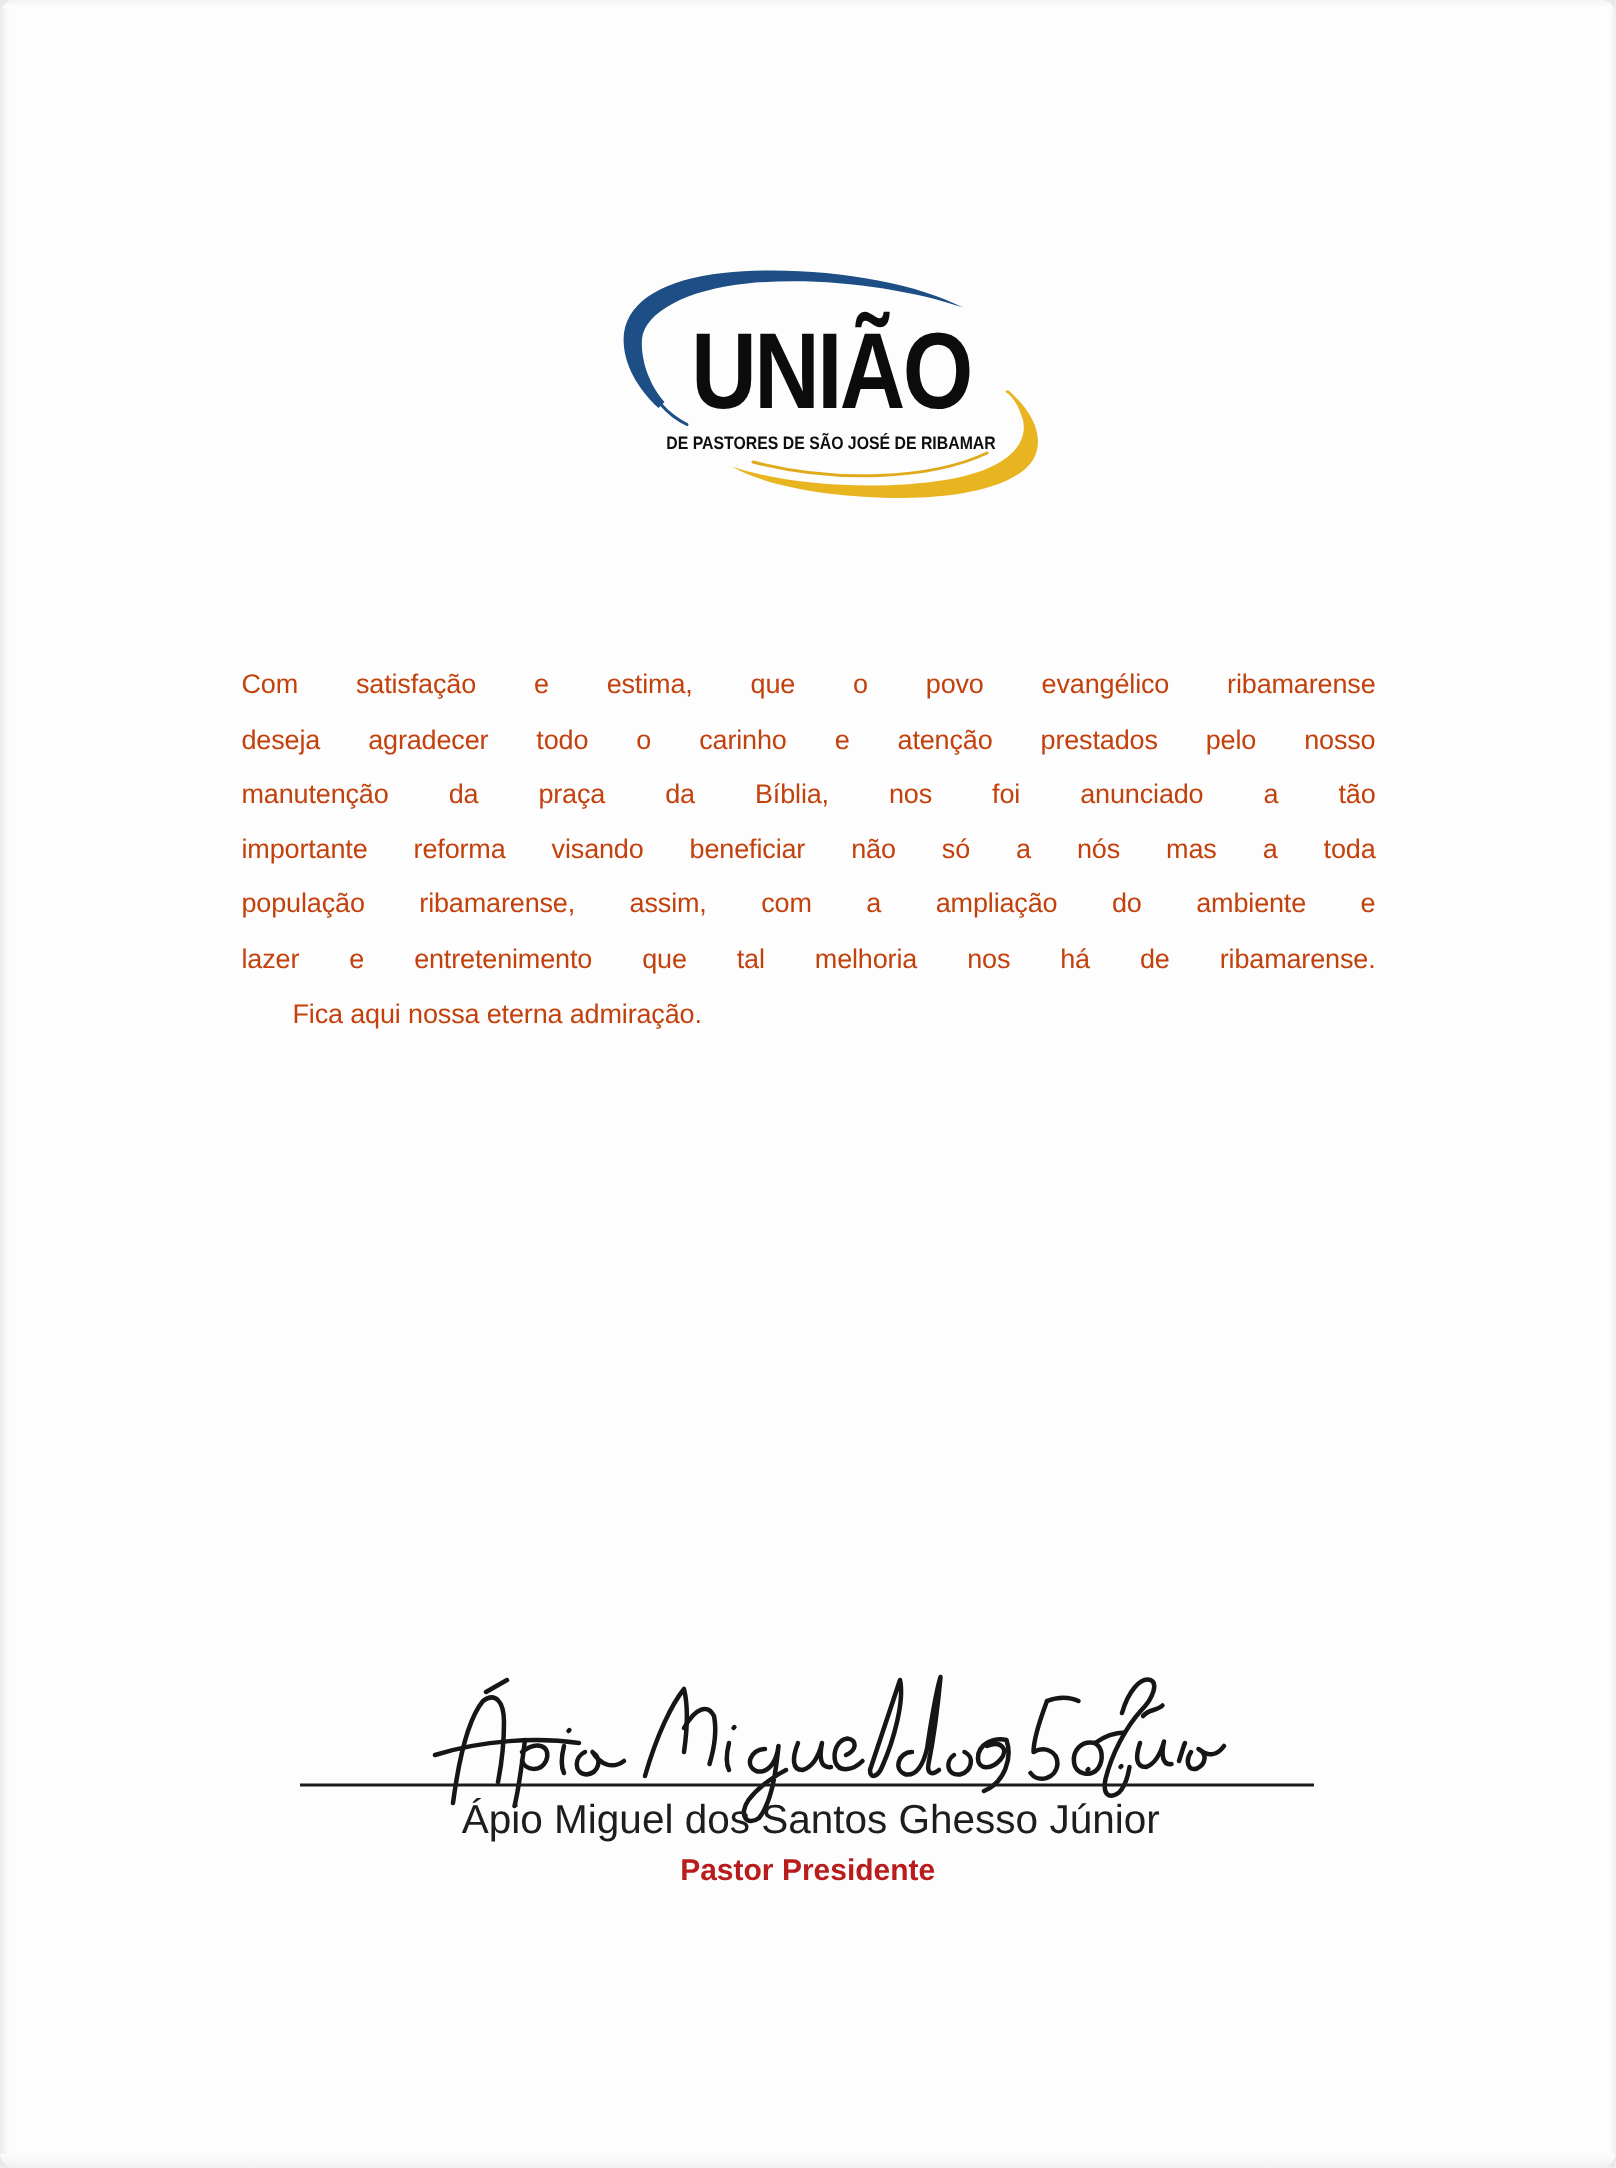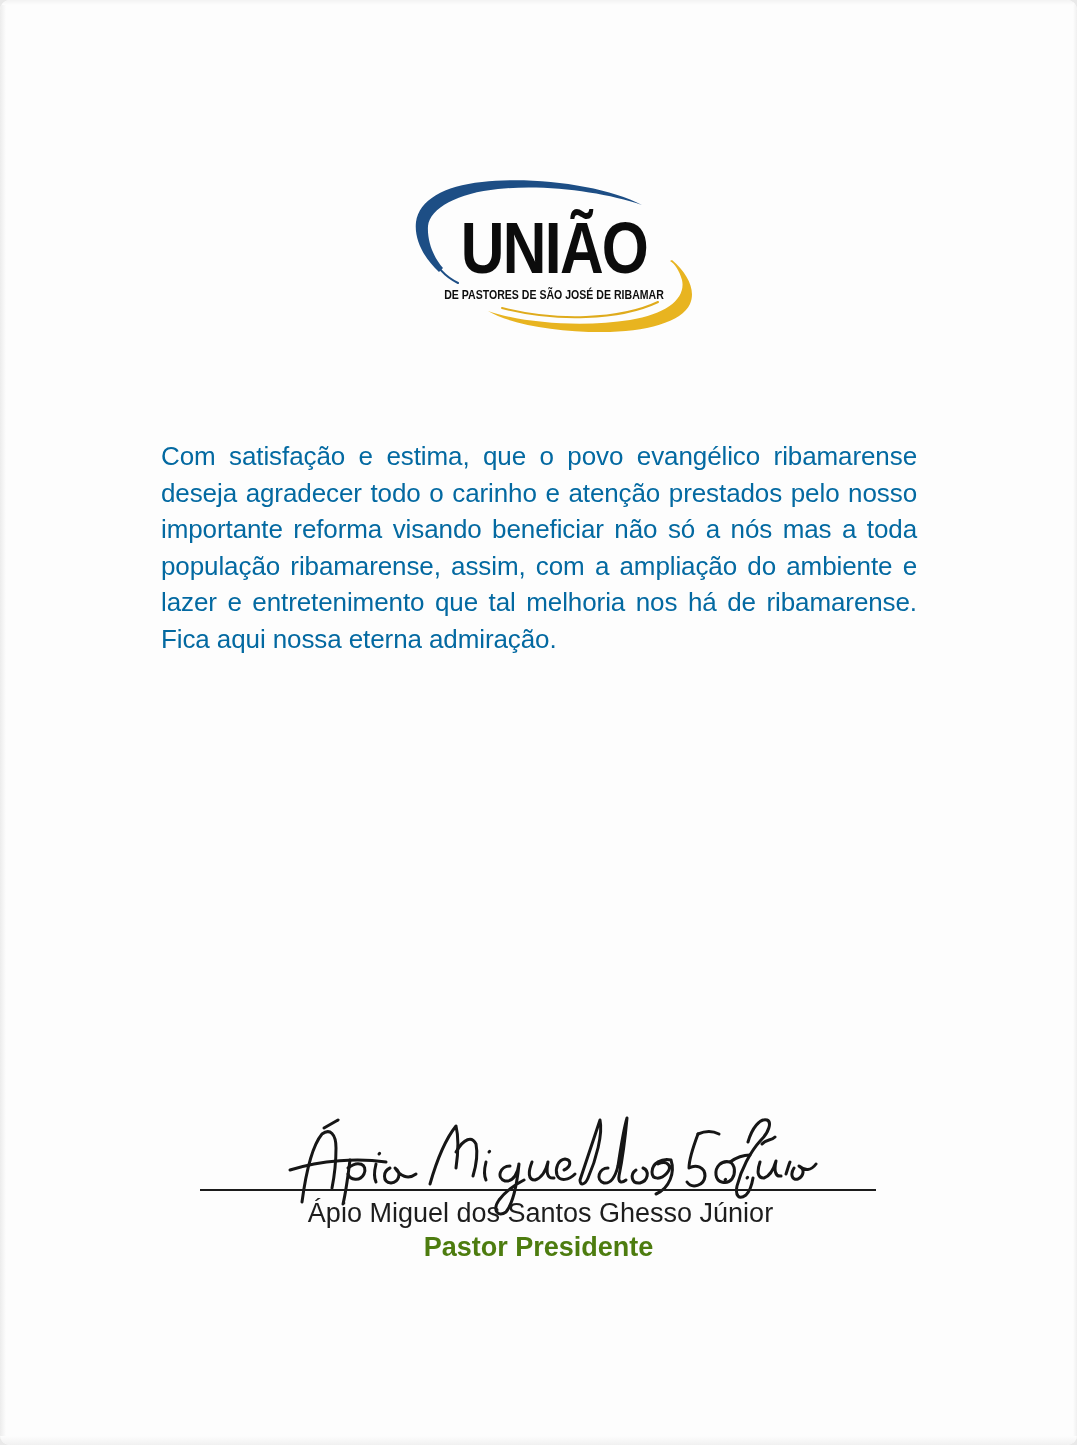--- a/index.html
+++ b/index.html
@@ -41,42 +41,42 @@
     font-size:12px;line-height:14px;font-weight:700;
     color:#0e0e0e;letter-spacing:0;
     transform:scaleX(0.88);
     white-space:nowrap;
   }
 
   
   .letter{
     position:absolute;
     left:161px;top:438px;width:756px;
-    font-size:26px;line-height:36.6px;
+    font-size:18px;line-height:36.6px;
     letter-spacing:-0.1px;
-    color:#0369a1;
+    color:#c2410c;
   }
   .letter .ln{
     text-align:justify;
     text-align-last:justify;
     white-space:normal;
   }
-  .letter .ln.last{text-align:left;text-align-last:left;}
+  .letter .ln.last{text-align:left;text-align-last:left;margin-left:34px;}
 
   
   .sig-svg{position:absolute;left:278px;top:1108px;width:540px;height:112px;}
   .sig-line{position:absolute;left:200px;top:1189px;width:676px;height:2px;background:#1c1c1c;}
   .sig-name{
     position:absolute;left:0;top:1196px;width:1077px;
     text-align:center;font-size:27px;line-height:34px;color:#1d1d1d;
     transform:translateX(2px);
   }
   .sig-title{
     position:absolute;left:0;top:1231px;width:1077px;
-    text-align:center;font-size:27px;line-height:32px;font-weight:700;color:#4d7c0f;
+    text-align:center;font-size:20px;line-height:32px;font-weight:700;color:#b91c1c;
   }
 </style>
 </head>
 <body>
 
 <div class="page">
 
   <div class="edge edge-left"></div>
   <div class="edge edge-top"></div>
   <div class="edge edge-right"></div>
@@ -103,20 +103,21 @@
                C 273,90 269,84 264,81 Z" fill="#e8b420"></path>
       <path d="M 96,128 C 150,142 214,140 252,122" fill="none" stroke="#dfab1c" stroke-width="2" stroke-linecap="round"></path>
     </svg>
     <div class="logo-title">UNIÃO</div>
     <div class="logo-tagline">DE PASTORES DE SÃO JOSÉ DE RIBAMAR</div>
   </div>
 
   <div class="letter">
     <div class="ln">Com satisfação e estima, que o povo evangélico ribamarense</div>
     <div class="ln">deseja agradecer todo o carinho e atenção prestados pelo nosso</div>
+    <div class="ln">manutenção da praça da Bíblia, nos foi anunciado a tão</div>
     <div class="ln">importante reforma visando beneficiar não só a nós mas a toda</div>
     <div class="ln">população ribamarense, assim, com a ampliação do ambiente e</div>
     <div class="ln">lazer e entretenimento que tal melhoria nos há de ribamarense.</div>
     <div class="ln last">Fica aqui nossa eterna admiração.</div>
   </div>
 
   <svg class="sig-svg" role="img" viewBox="0 0 540 112" xmlns="http://www.w3.org/2000/svg" fill="none" stroke="#161616" stroke-width="3" stroke-linecap="round" stroke-linejoin="round" aria-label="Ápio Miguel dos S.G. Júnior">
 
     <path d="M 46,20 L 60,12"></path>
     <path d="M 24,94 C 28,64 34,38 44,26 C 52,20 58,26 58,40 C 58,56 56,70 54,80"></path>

